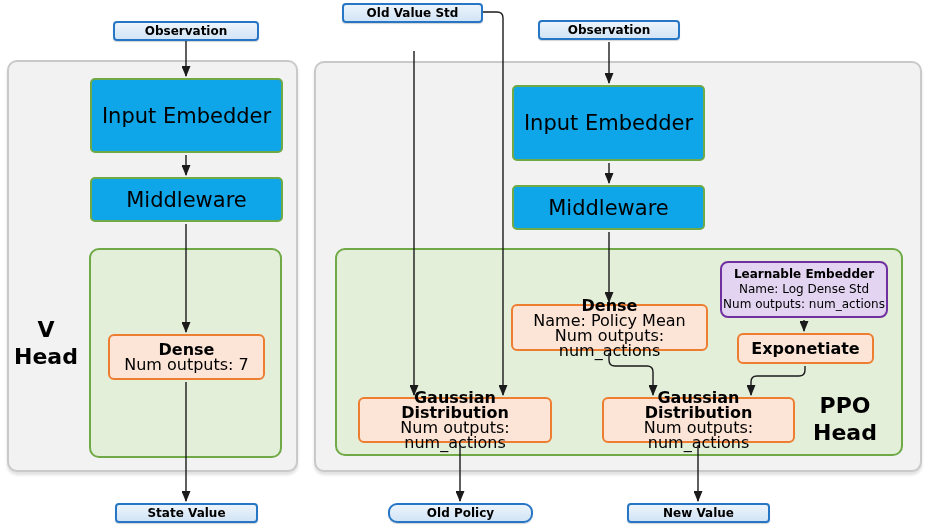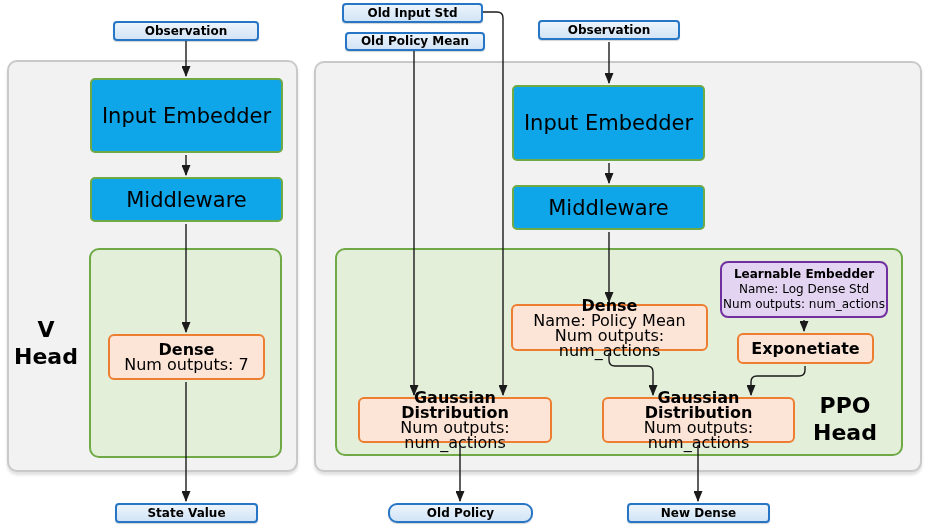--- a/index.html
+++ b/index.html
@@ -75,24 +75,21 @@
   </div>
   <div class="box obox" style="left:108px;top:334px;width:157px;height:46px;">
     <span class="t">Dense</span>
     <span>Num outputs: 7</span>
   </div>
   <div class="box bbox" style="left:115px;top:503px;width:143px;height:20px;">
     <span>State Value</span>
   </div>
 
   <div class="box bbox" style="left:342px;top:3px;width:141px;height:20px;">
-    <span>Old Input Std</span>
-  </div>
-  <div class="box bbox" style="left:345px;top:32px;width:140px;height:19px;">
-    <span>Old Policy Mean</span>
+    <span>Old Value Std</span>
   </div>
   <div class="box bbox" style="left:538px;top:20px;width:142px;height:20px;">
     <span>Observation</span>
   </div>
 
   <div class="box gbox" style="left:512px;top:85px;width:193px;height:76px;">
     <span>Input Embedder</span>
   </div>
   <div class="box gbox" style="left:512px;top:185px;width:193px;height:45px;">
     <span>Middleware</span>
@@ -116,21 +113,21 @@
   </div>
   <div class="box obox" style="left:602px;top:397px;width:193px;height:46px;">
     <span class="t">Gaussian Distribution</span>
     <span>Num outputs: num_actions</span>
   </div>
 
   <div class="box bbox" style="left:388px;top:503px;width:145px;height:20px;border-radius:9px;">
     <span>Old Policy</span>
   </div>
   <div class="box bbox" style="left:627px;top:503px;width:143px;height:20px;">
-    <span>New Dense</span>
+    <span>New Value</span>
   </div>
 
   <svg class="wires" width="931" height="529" viewBox="0 0 931 529">
     <defs>
       <marker id="ah" markerWidth="11" markerHeight="9" refX="10" refY="4.5" orient="auto" markerUnits="userSpaceOnUse">
         <path d="M0,0 L11,4.5 L0,9 Z" fill="#1b1b1b"></path>
       </marker>
     </defs>
     <g stroke="#1b1b1b" stroke-width="1.4" fill="none">
       <path d="M186,41 V76" marker-end="url(#ah)"></path>

